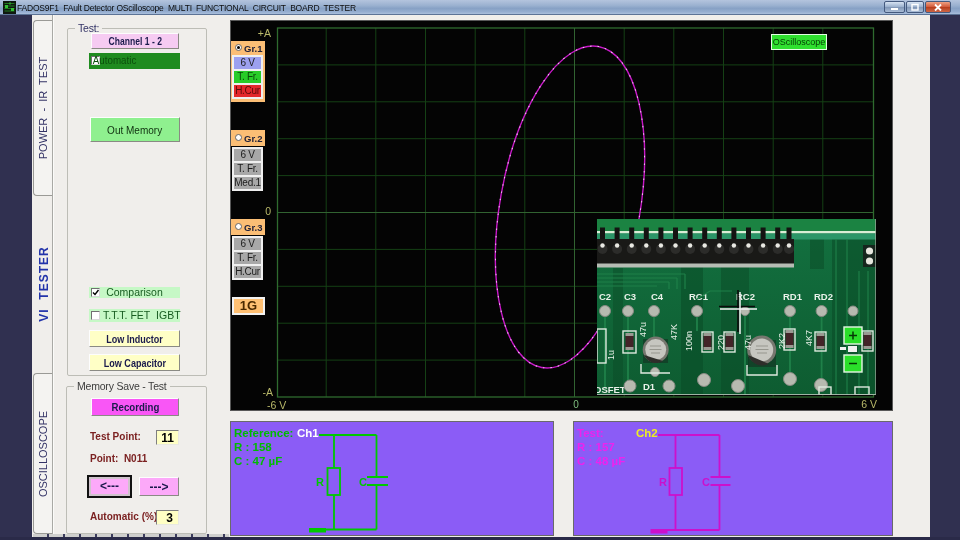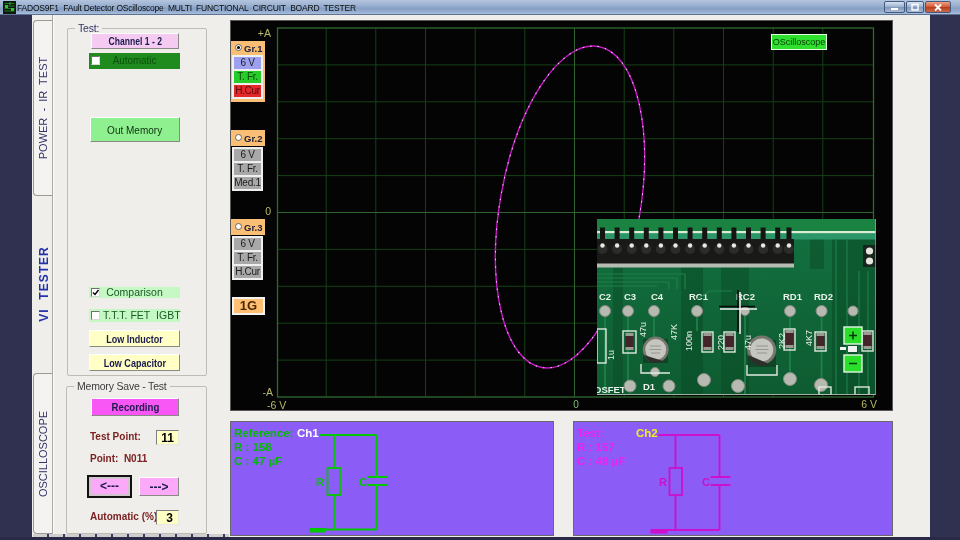--- a/index.html
+++ b/index.html
@@ -89,21 +89,21 @@
 <div class="abs tab" style="top:373px;height:161px">
     <div class="vtext">OSCILLOSCOPE</div>
   </div>
 
 <div class="abs gbox" style="left:67px;top:28px;width:140px;height:348px">
   <div class="gtitle" style="color:#333366">Test:</div>
 </div>
 <div class="abs btn3d" style="left:91px;top:33px;width:88px;height:16px;background:#f6cbf2;font-size:11px;line-height:15px;"><span style="display:inline-block;transform:scaleX(0.78);transform-origin:center;">Channel 1 - 2</span></div>
 <div class="abs" style="left:89px;top:53px;width:91px;height:16px;background:#1f8b1f;">
   <div class="cb" style="left:2px;top:3px;"></div>
-  <div class="abs" style="left:0;top:1px;width:100%;text-align:center;color:#0c4f0c;font-size:11.5px;"><span style="display:inline-block;transform:scaleX(0.85);">Automatic</span></div>
+  <div class="abs" style="left:0;top:1px;width:100%;text-align:left;color:#0c4f0c;font-size:11.5px;"><span style="display:inline-block;transform:scaleX(0.85);">Automatic</span></div>
 </div>
 <div class="abs btn3d" style="left:90px;top:117px;width:90px;height:25px;background:#8ff08f;font-size:11.5px;line-height:24px;font-weight:normal;color:#0f2f0f;"><span style="display:inline-block;transform:scaleX(0.87);">Out Memory</span></div>
 <div class="abs" style="left:89px;top:287px;width:91px;height:11px;background:#c6f8c6;">
   <div class="cb" style="left:2px;top:1px;"></div>
   <svg class="abs" style="left:2px;top:1px" width="9" height="9">
       <path d="M2 4.5 L4 6.5 L7.5 2" stroke="#000" stroke-width="1.4" fill="none"></path>
     </svg>
   <div class="abs" style="left:0;top:-1px;width:100%;text-align:center;color:#175c20;font-size:10.5px;">Comparison</div>
 </div>
 <div class="abs" style="left:89px;top:309px;width:91px;height:13px;background:#c6f8c6;">

